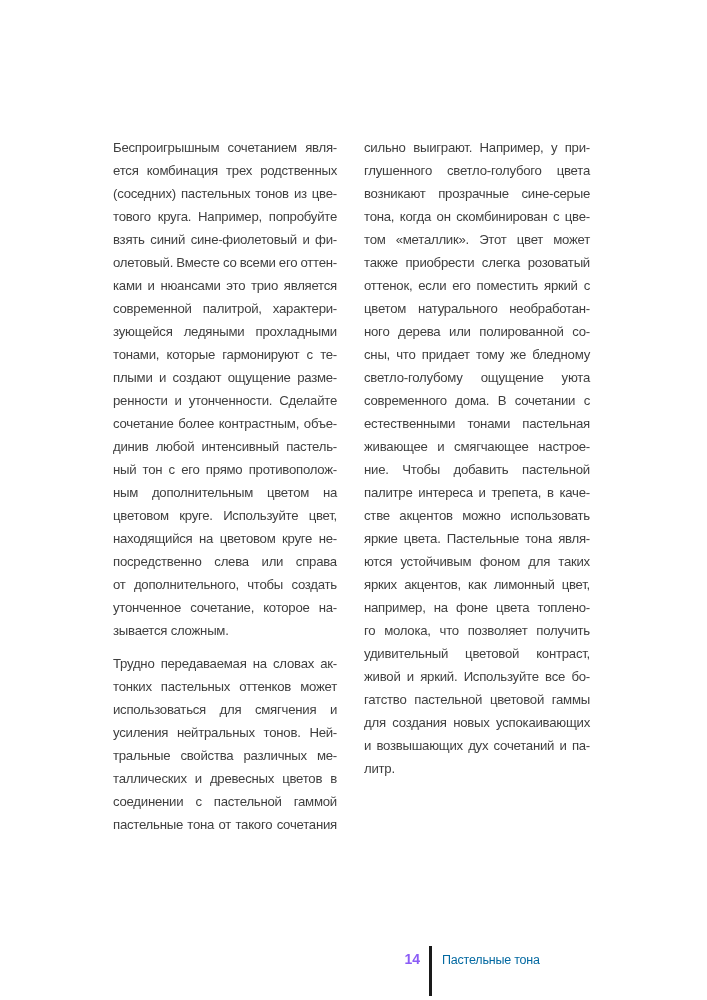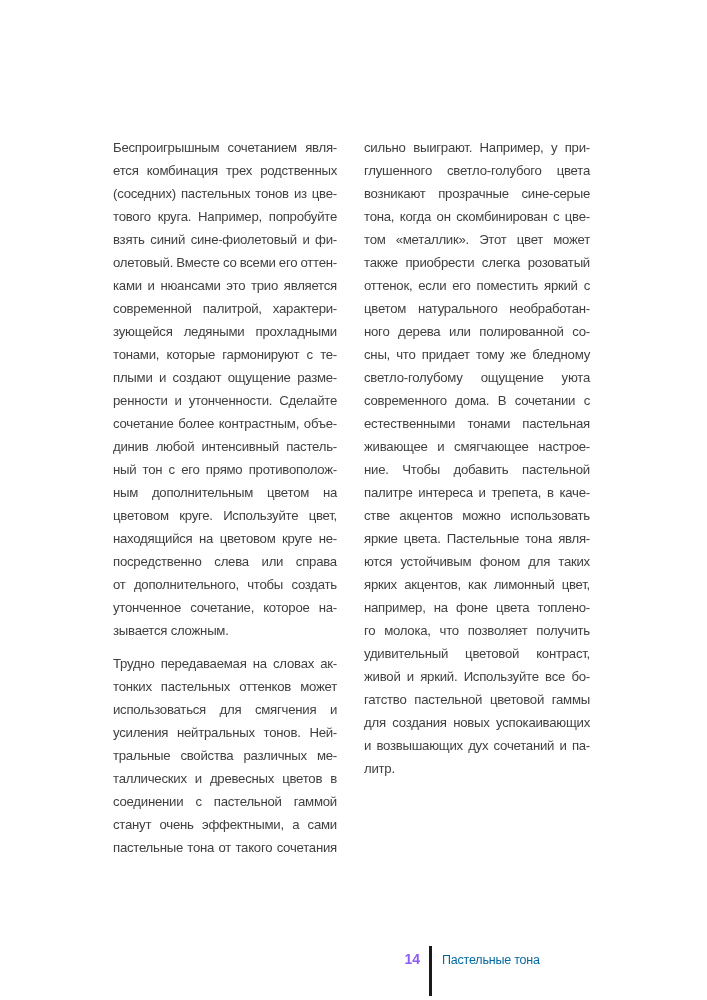--- a/index.html
+++ b/index.html
@@ -245,27 +245,20 @@
             <span>цветов</span>
             <span>в</span>
           </div>
           <div class="line j">
             <span>соединении</span>
             <span>с</span>
             <span>пастельной</span>
             <span>гаммой</span>
           </div>
           <div class="line j">
-            <span>станут</span>
-            <span>очень</span>
-            <span>эффектными,</span>
-            <span>а</span>
-            <span>сами</span>
-          </div>
-          <div class="line j">
             <span>пастельные</span>
             <span>тона</span>
             <span>от</span>
             <span>такого</span>
             <span>сочетания</span>
           </div>
         </div>
       </div>
     <div class="col col-right">
         <div class="paragraph">

